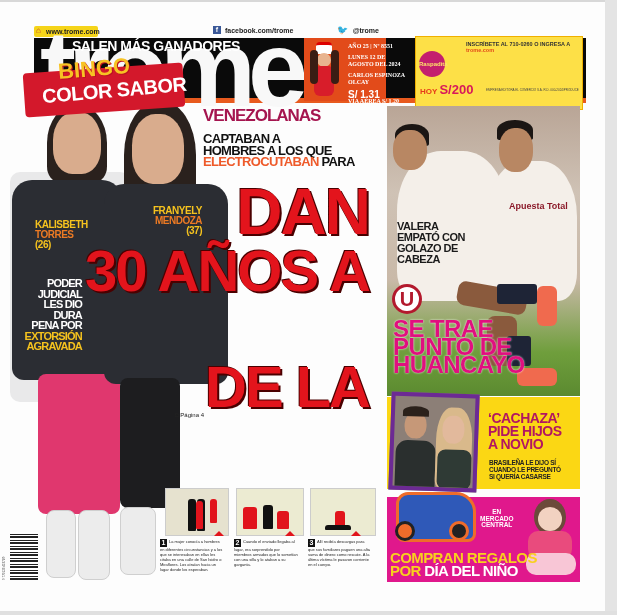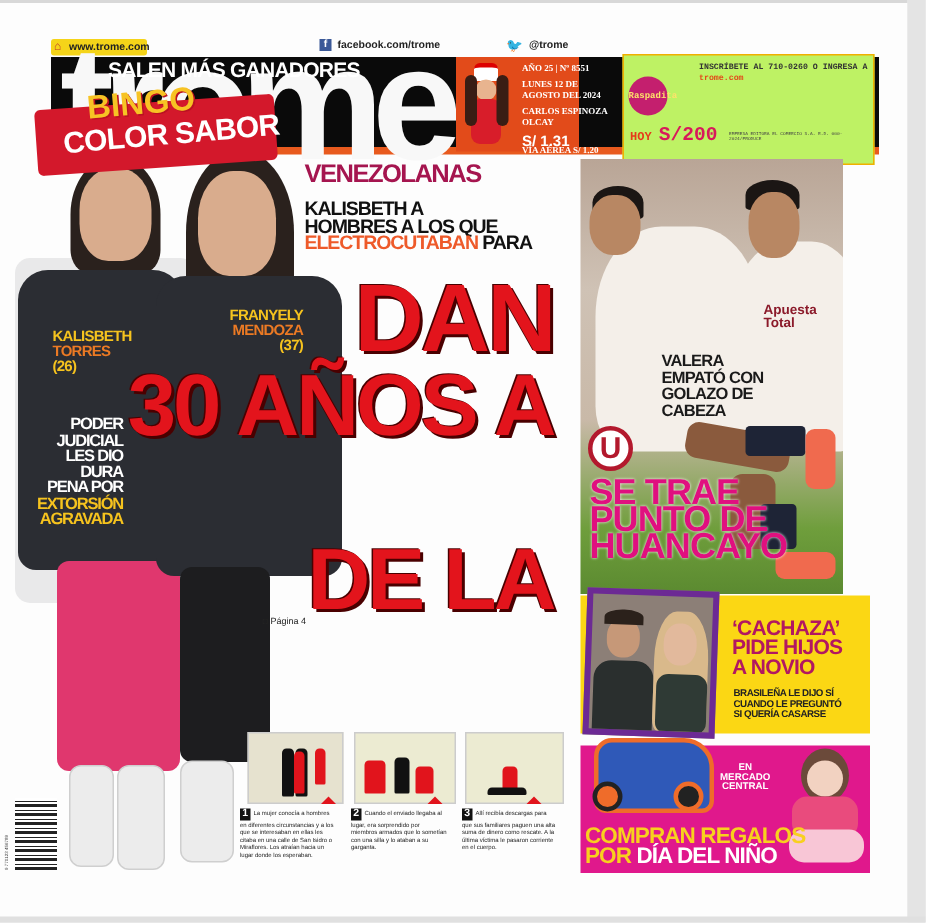--- a/index.html
+++ b/index.html
@@ -19,21 +19,21 @@
   .mast-orange { position: absolute; left: 36px; top: 96px; width: 550px; height: 5px; background: #e85a1e; }
   .logo { position: absolute; left: 40px; top: 22px; font-size: 108px; line-height: 90px; font-weight: bold; color: #f8f8f8; letter-spacing: -8px; font-family: "Liberation Sans", sans-serif; }
   .salen { position: absolute; left: 72px; top: 36px; color: #fff; font-weight: bold; font-size: 14px; letter-spacing: -0.5px; }
   .bingo-ribbon { position: absolute; left: 24px; top: 66px; width: 160px; height: 44px; background: #d3182b; transform: rotate(-4deg); border-radius: 4px; }
   .bingo { position: absolute; left: 58px; top: 54px; font-size: 22px; font-weight: bold; color: #f7c324; text-shadow: 1px 1px 0 #b12; transform: rotate(-5deg); }
   .color-sabor { position: absolute; left: 42px; top: 77px; font-size: 20px; font-weight: bold; color: #fff; transform: rotate(-5deg); letter-spacing: -0.5px; }
   .red-panel { position: absolute; left: 304px; top: 36px; width: 82px; height: 63px; background: #e24b1a; }
   .info { position: absolute; left: 348px; top: 41px; font-family: "Liberation Serif", serif; color: #fff; font-size: 6px; line-height: 7px; font-weight: bold; }
   .info .price { font-family: "Liberation Sans", sans-serif; font-size: 10px; margin-top: 5px; }
   .info .sep { margin-top: 4px; }
-  .promo { position: absolute; left: 415px; top: 34px; width: 168px; height: 74px; background: #bef264; border: 1px solid #f0b000; font-family: Liberation Mono, monospace; }
+  .promo { position: absolute; left: 415px; top: 34px; width: 168px; height: 74px; background: #fde047; border: 1px solid #f0b000; }
   .promo-top { position: absolute; left: 50px; top: 4px; font-size: 5.5px; font-weight: bold; color: #333; }
   .promo-top .hl { color: #e24b1a; }
   .promo-logo { position: absolute; left: 3px; top: 14px; width: 26px; height: 26px; border-radius: 50%; background: #c41f6e; color: #fde36a; font-size: 6px; font-weight: bold; text-align: center; line-height: 26px; }
   .hoy { position: absolute; left: 4px; top: 45px; font-weight: bold; color: #e63a1a; font-size: 8px; }
   .hoy b { font-size: 13px; color: #d8195b; }
   .promo-fine { position: absolute; left: 70px; top: 51px; font-size: 3px; color: #444; }
 
   
   .person { position: absolute; }
   .face { position: absolute; border-radius: 45% 45% 40% 40%; background: #d9ac8d; }
@@ -59,28 +59,28 @@
 
   
   .step-img { position: absolute; top: 486px; height: 48px; background: #ecebd2; border: 1px solid #ccc; }
   .step-text { position: absolute; top: 537px; font-size: 4px; line-height: 5px; color: #222; width: 64px; }
   .step-num { display: inline-block; width: 7px; height: 8px; background: #111; color: #fff; font-size: 7px; line-height: 8px; text-align: center; margin-right: 2px; vertical-align: top; font-weight: bold; }
   .fig-red { position: absolute; background: #e1141c; border-radius: 3px 3px 1px 1px; }
   .fig-black { position: absolute; background: #111; border-radius: 3px 3px 1px 1px; }
   .tri { position: absolute; width: 0; height: 0; border-left: 5px solid transparent; border-right: 5px solid transparent; border-bottom: 5px solid #e1141c; }
 
   
-  .sport { position: absolute; left: 387px; top: 104px; width: 175px; height: 290px; background: linear-gradient(180deg, #b9a596 0%, #cfc2b5 30%, #c9b9a8 60%, #6f9e3c 85%, #5b8a30 100%); overflow: hidden; }
+  .sport { position: absolute; left: 387px; top: 104px; width: 193px; height: 290px; background: linear-gradient(180deg, #b9a596 0%, #cfc2b5 30%, #c9b9a8 60%, #6f9e3c 85%, #5b8a30 100%); overflow: hidden; }
   .jersey { position: absolute; background: #f4efe9; border-radius: 40% 40% 20% 20%; }
   .sp-face { position: absolute; background: #b88763; border-radius: 45%; }
   .sp-hair { position: absolute; background: #1b1614; border-radius: 50% 50% 10% 10%; }
   .leg { position: absolute; background: #8a5a3d; border-radius: 8px; }
   .sock { position: absolute; background: #1e2436; border-radius: 3px; }
   .boot { position: absolute; background: #f06a4e; border-radius: 6px; }
-  .valera { position: absolute; left: 10px; top: 130px; font-size: 11px; line-height: 11px; font-weight: bold; color: #1a1a1a; letter-spacing: -0.5px; padding-left: 44px; }
+  .valera { position: absolute; left: 10px; top: 115px; font-size: 11px; line-height: 11px; font-weight: bold; color: #1a1a1a; letter-spacing: -0.5px; }
   .ulogo { position: absolute; left: 5px; top: 178px; width: 30px; height: 30px; border-radius: 50%; background: #fff; border: 3px solid #b3192d; color: #b3192d; font-size: 20px; font-weight: bold; text-align: center; line-height: 24px; }
   .setrae { position: absolute; left: 6px; top: 214px; font-size: 24px; line-height: 18px; font-weight: bold; color: #e0107f; letter-spacing: -0.6px; text-shadow: 0 0 2px #fff; }
   .cachaza-bg { position: absolute; left: 387px; top: 395px; width: 193px; height: 92px; background: #fbd714; }
   .cachaza-photo { position: absolute; left: 390px; top: 391px; width: 88px; height: 98px; background: #8c7f77; border: 4px solid #6c2a94; transform: rotate(2deg); overflow: hidden; }
   .cachaza { position: absolute; left: 488px; top: 410px; font-size: 14px; line-height: 13px; font-weight: bold; color: #b21761; letter-spacing: -0.5px; }
   .cachaza-sub { position: absolute; left: 489px; top: 457px; font-size: 6.5px; line-height: 7px; font-weight: bold; color: #222; letter-spacing: -0.3px; }
   .regalos-bg { position: absolute; left: 387px; top: 495px; width: 193px; height: 85px; background: #e0188c; }
   .toy-car { position: absolute; left: 396px; top: 490px; width: 80px; height: 50px; background: #2f59b8; border-radius: 12px 20px 8px 8px; border: 3px solid #ef6c2a; }
   .doll { position: absolute; left: 520px; top: 495px; width: 60px; height: 80px; }
   .mercado { position: absolute; left: 480px; top: 507px; font-size: 6.5px; line-height: 6.5px; font-weight: bold; color: #fff; text-align: center; }
@@ -179,21 +179,21 @@
     <div>JUDICIAL</div>
     <div>LES DIO</div>
     <div>DURA</div>
     <div>PENA POR</div>
     <div class="y">EXTORSIÓN</div>
     <div class="y">AGRAVADA</div>
   </div>
 
   <div class="venez">VENEZOLANAS</div>
   <div class="capt">
-    <div>KALISBETH A</div>
+    <div>CAPTABAN A</div>
     <div>HOMBRES A LOS QUE</div>
     <div><span class="o">ELECTROCUTABAN</span><span> PARA</span></div>
   </div>
 
   <div class="hl-big" style="top:178px;font-size:64px;">DAN</div>
   <div class="hl-big" style="top:240px;font-size:58px;">30 AÑOS A</div>
   <div class="hl-big" style="top:356px;font-size:58px;">DE LA</div>
   <div class="pag">◘ Página 4</div>
 
   <div class="step-img" style="left:165px;width:64px;background:#e6e2cf;">

